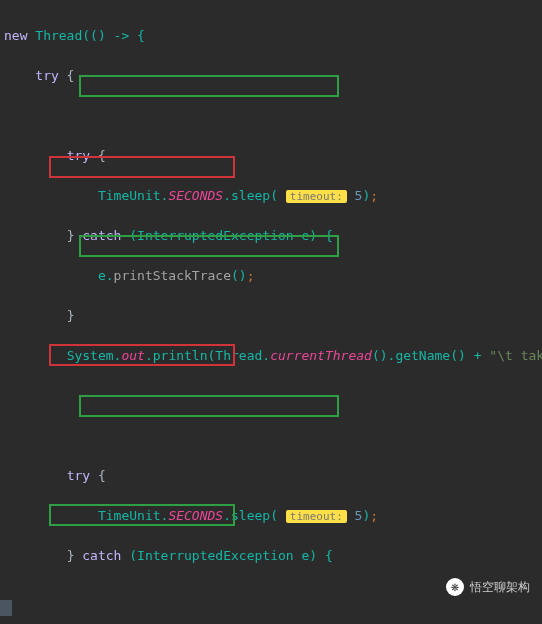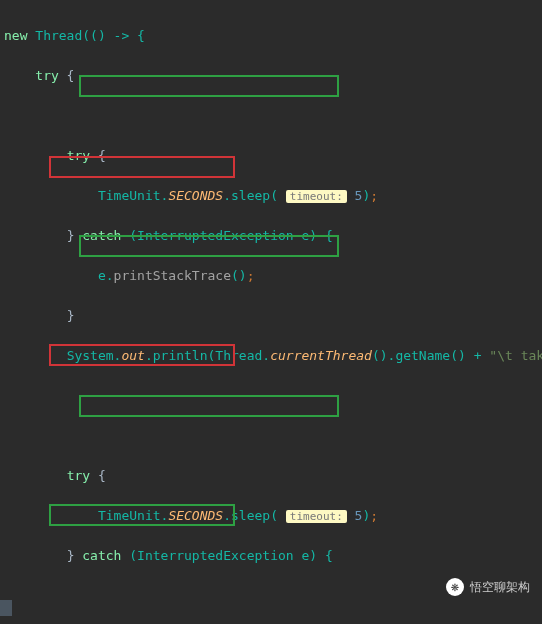--- a/index.html
+++ b/index.html
@@ -12,27 +12,27 @@
   height: 624px;
   overflow: hidden;
   position: relative;
 }
 .code-container {
   padding: 6px 0 6px 4px;
   line-height: 20px;
   white-space: pre;
 }
 .line { height: 20px; display: block; position: relative; }
-.kw { color: #86efac; }
+.kw { color: #c4b5fd; }
 .method { color: #a3a3a3; }
-.static-field { color: #fdba74; font-style: italic; }
+.static-field { color: #ec4899; font-style: italic; }
 .field-italic { color: #9876aa; font-style: italic; }
 .string { color: #6a8759; }
 .number { color: #6897bb; }
-.param-hint { color: #787878; background: #fef9c3; padding: 0 4px; border-radius: 2px; font-size: 11px; }
+.param-hint { color: #787878; background: #fde047; padding: 0 4px; border-radius: 2px; font-size: 11px; }
 .plain { color: #14b8a6; }
 .brace { color: #a9b7c6; }
 .semicolon { color: #cc7832; }
 .box-red {
   position: absolute;
   border: 2px solid #d13438;
   pointer-events: none;
 }
 .box-green {
   position: absolute;

